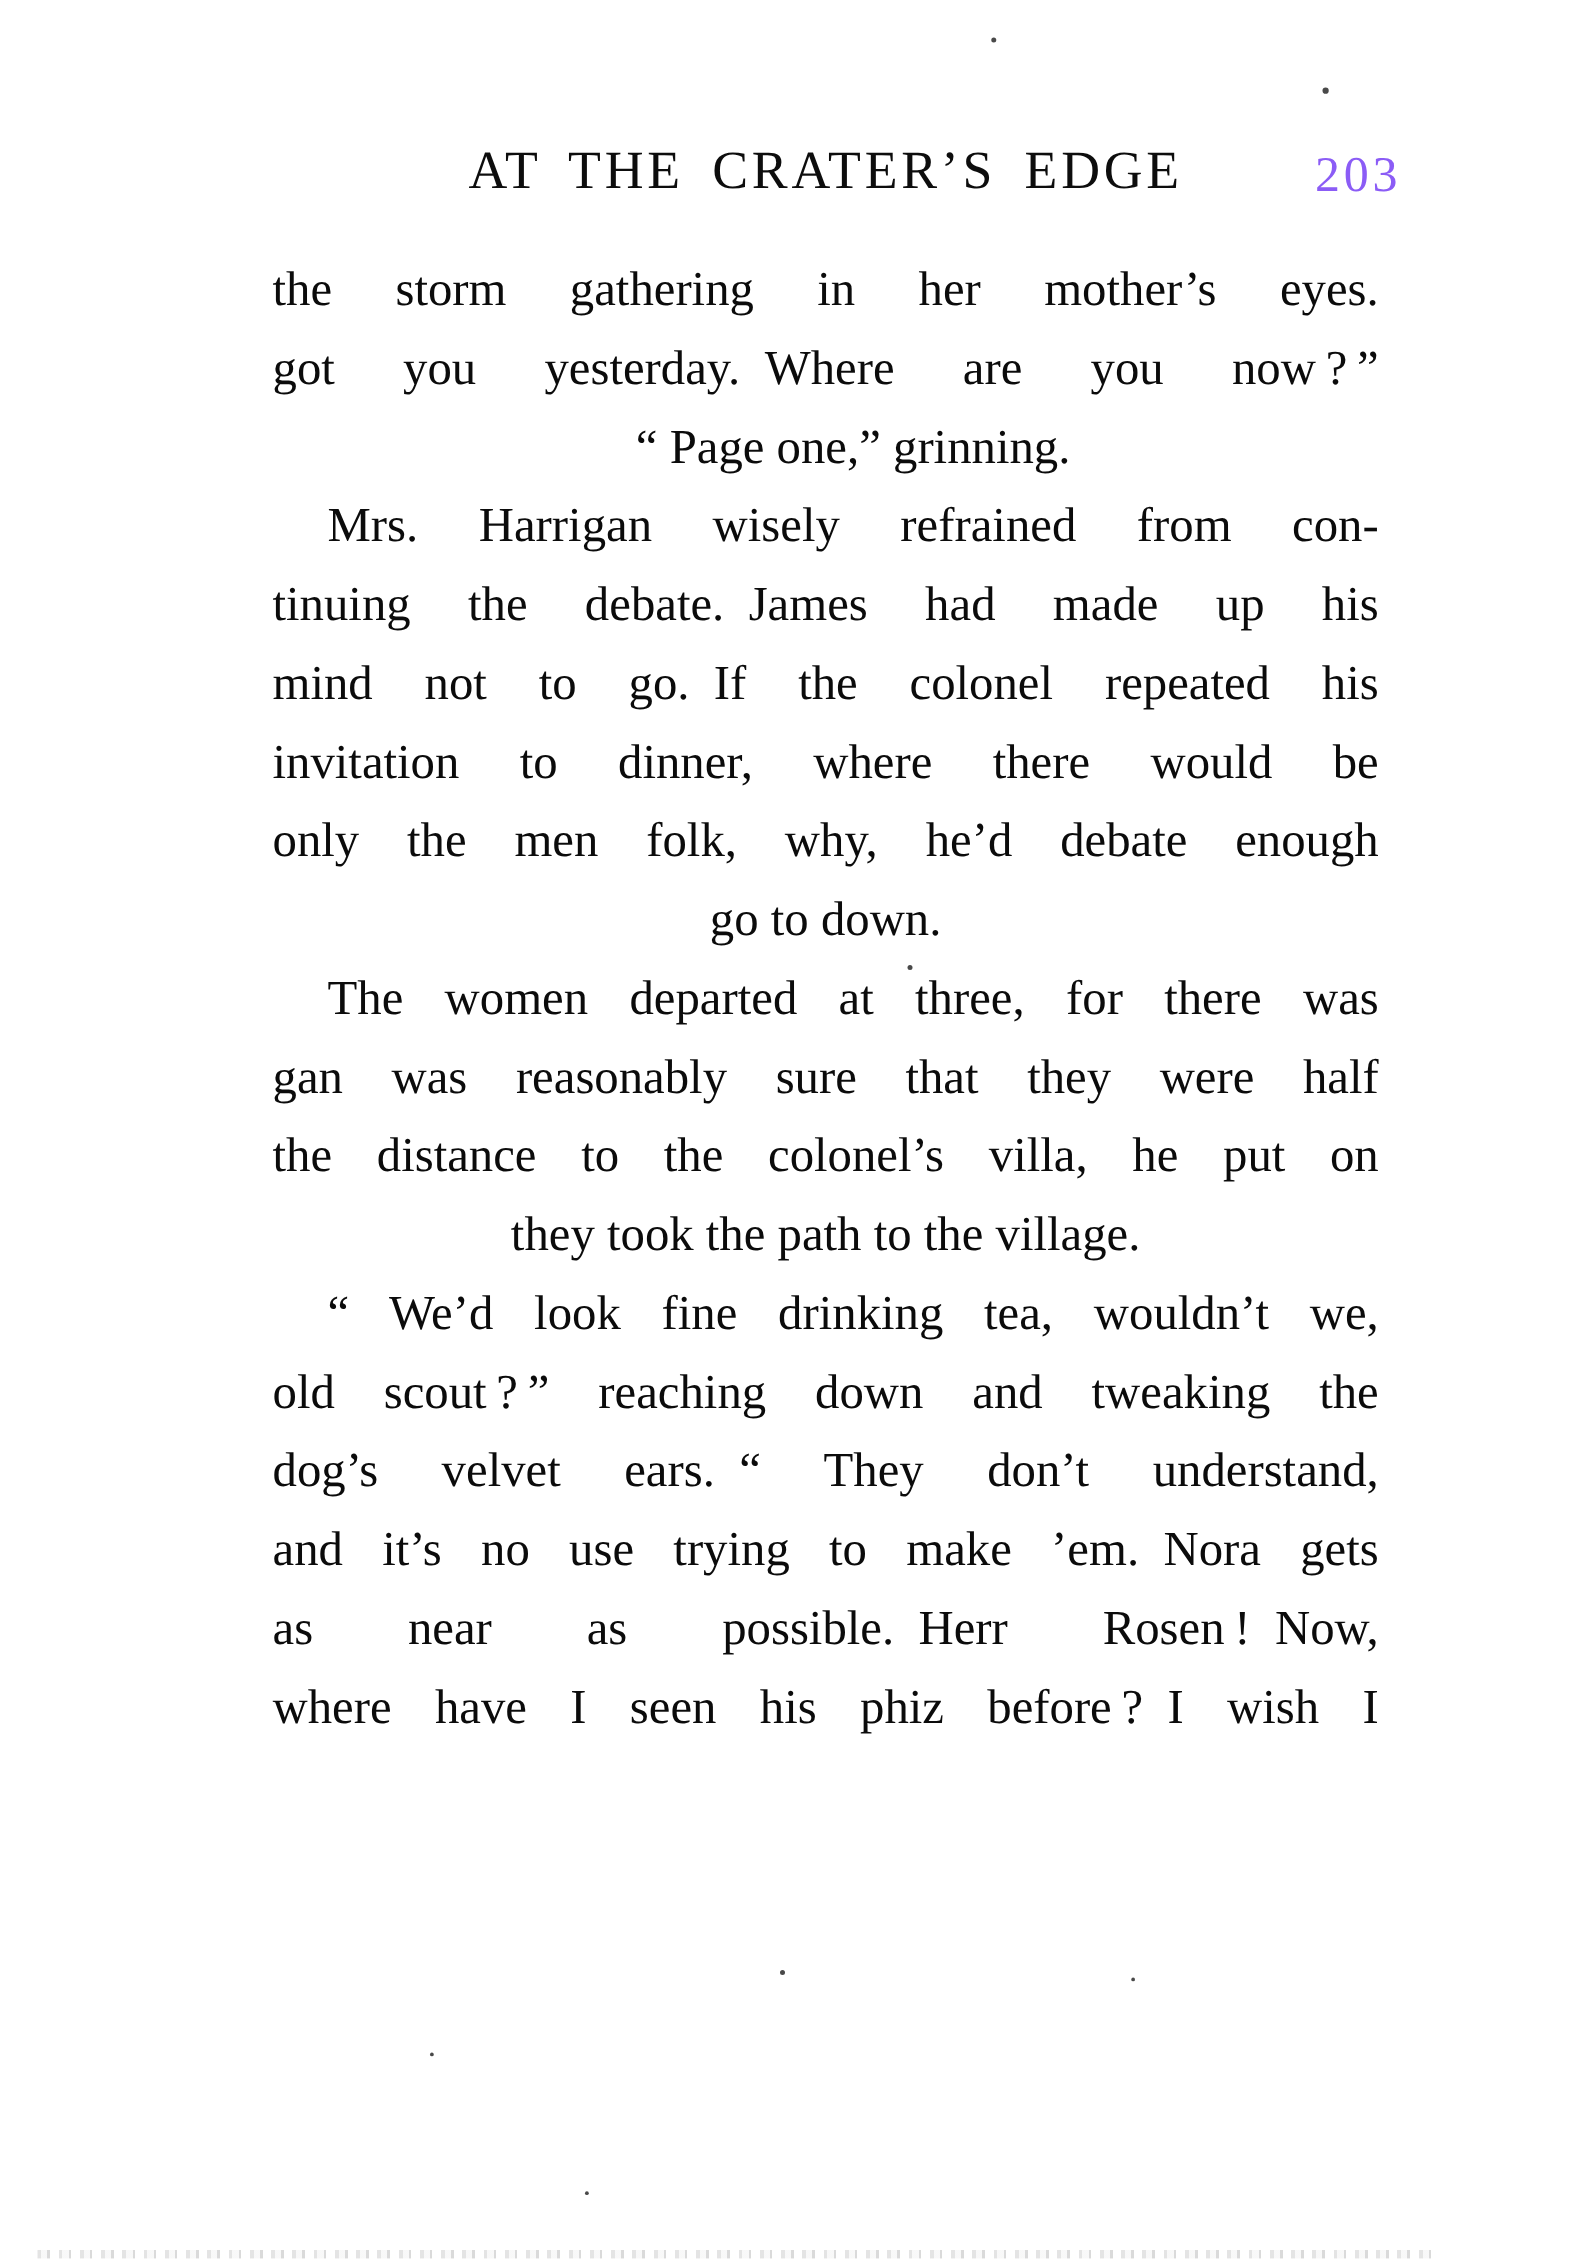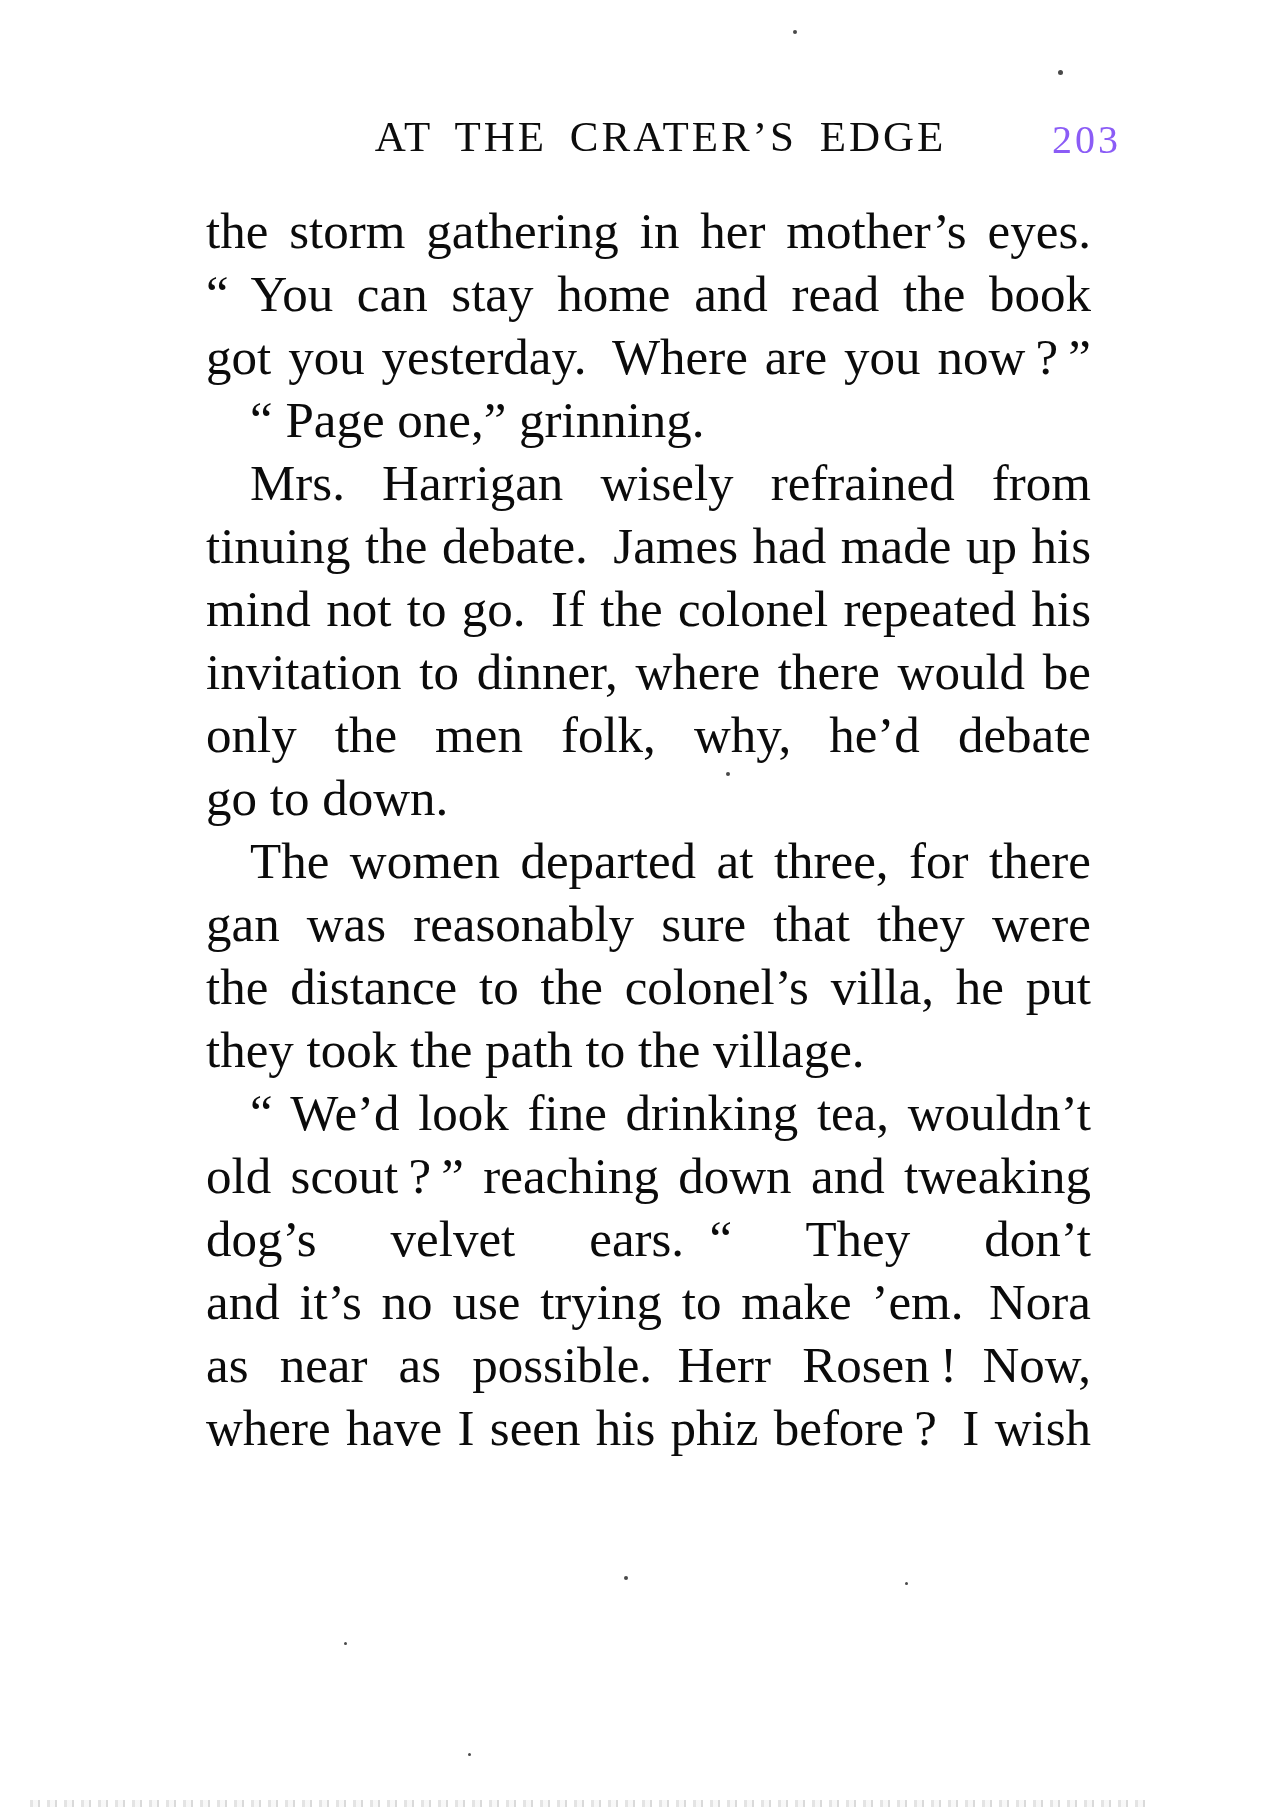--- a/index.html
+++ b/index.html
@@ -18,25 +18,25 @@
     position:absolute;left:50%;top:0;transform:translateX(-50%);
     font-size:43px;letter-spacing:3px;word-spacing:9px;white-space:nowrap;
     color:#0d0d0d;
   }
   .rh-page{
     position:absolute;right:-18px;top:4px;
     font-size:40px;letter-spacing:3px;
     color:#8b5cf6;
   }
   .text-block{
-    position:absolute;left:206px;top:200px;width:885px;
-    font-size:51px;line-height:63px;
+    position:absolute;left:218px;top:200px;width:885px;
+    font-size:39px;line-height:63px;
     color:#0b0b0b;
   }
-  .line{height:63px;overflow:hidden;}
+  .line{height:63px;overflow:hidden;text-align:center;}
   .line.just{text-align:justify;text-align-last:justify;}
   .line.indent{text-indent:44px;}
   .spk{
     position:absolute;background:#1c1c1c;border-radius:50%;opacity:.8;
   }
   .edge-band{
     position:absolute;left:30px;right:10px;bottom:0;height:7px;opacity:.5;
     background:repeating-linear-gradient(90deg,
       #c9c9c9 0 3px,#f2f2f2 3px 8px,#b5b5b5 8px 10px,#ffffff 10px 17px);
   }
@@ -46,21 +46,20 @@
 
 <div class="page">
 
   <header class="running-header">
     <span class="rh-title">AT THE CRATER’S EDGE</span>
     <span class="rh-page">203</span>
   </header>
 
   <main class="text-block" id="text-block">
       <div class="line just">the storm gathering in her mother’s eyes.</div>
-      <div class="line just">“ You can stay home and read the book mother</div>
       <div class="line just">got you yesterday. Where are you now ? ”</div>
       <div class="line indent">“ Page one,” grinning.</div>
       <div class="line just indent">Mrs. Harrigan wisely refrained from con-</div>
       <div class="line just">tinuing the debate. James had made up his</div>
       <div class="line just">mind not to go. If the colonel repeated his</div>
       <div class="line just">invitation to dinner, where there would be</div>
       <div class="line just">only the men folk, why, he’d debate enough</div>
       <div class="line">go to down.</div>
       <div class="line just indent">The women departed at three, for there was</div>
       <div class="line just">gan was reasonably sure that they were half</div>

